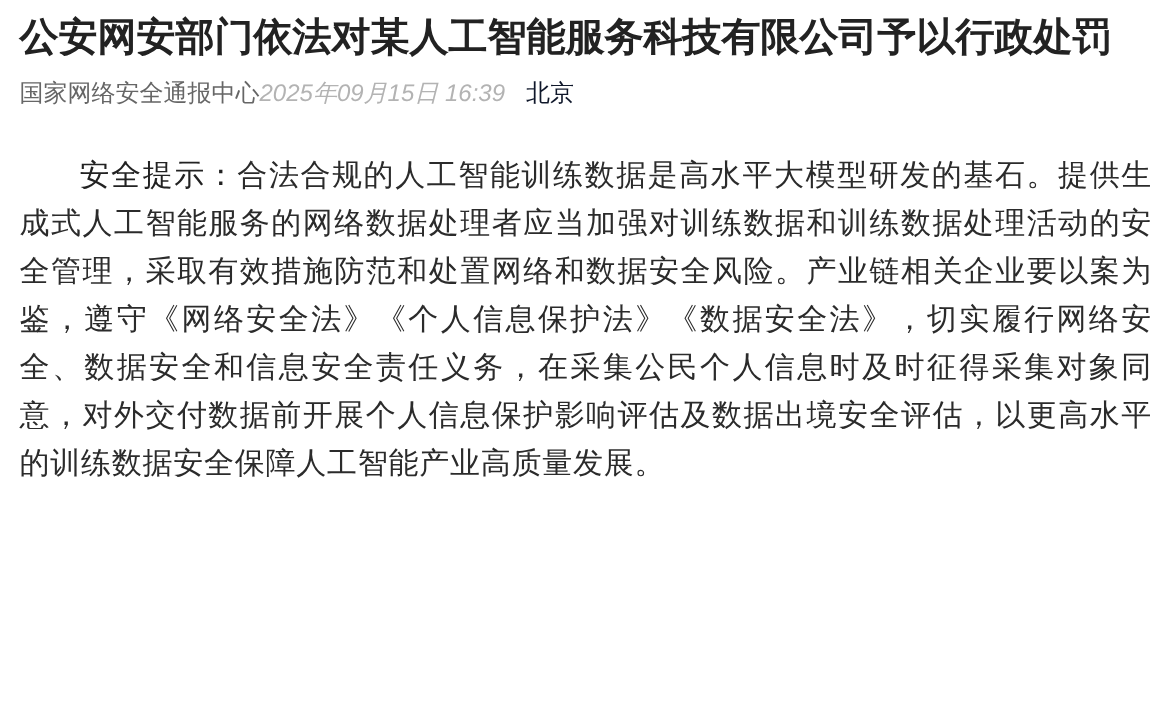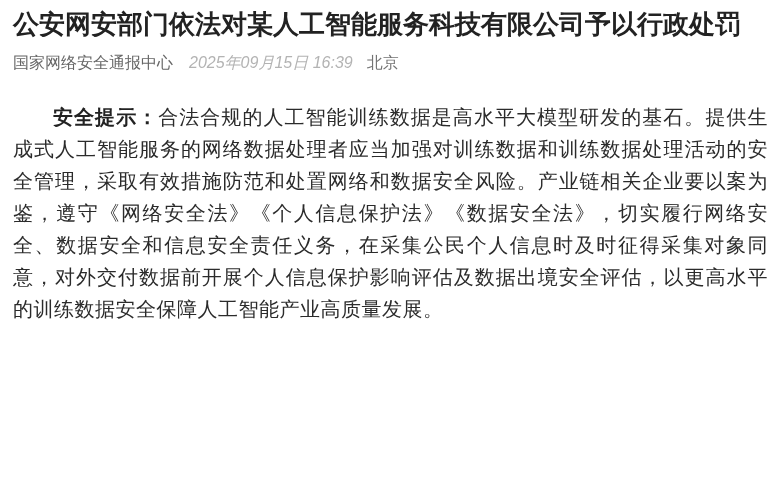--- a/index.html
+++ b/index.html
@@ -27,42 +27,41 @@
   .byline {
     display: flex;
     align-items: baseline;
     font-size: 16px;
     line-height: 20px;
     margin: 0 0 28px 0;
     white-space: nowrap;
   }
   .source-name {
     color: #666666;
-    margin-right: 16px;
     cursor: pointer;
   }
   .publish-datetime {
     color: #b3b3b3;
     margin-right: 14px;
     font-style: italic;
   }
   .publish-location {
-    color: #737373;
+    color: #0f172a;
   }
   .body-paragraph {
     margin: 0 0 26px 0;
     font-size: 20px;
     line-height: 32px;
     color: #2b2b2b;
     text-align: justify;
     text-indent: 2em;
     letter-spacing: 0.5px;
   }
   .lead-bold {
-    font-weight: 700;
+    font-weight: 400;
     color: #222222;
     margin-top: 48px;
   }
 </style>
 </head>
 <body>
 
 <div class="page">
 
   <h1 class="article-title">公安网安部门依法对某人工智能服务科技有限公司予以行政处罚</h1>

